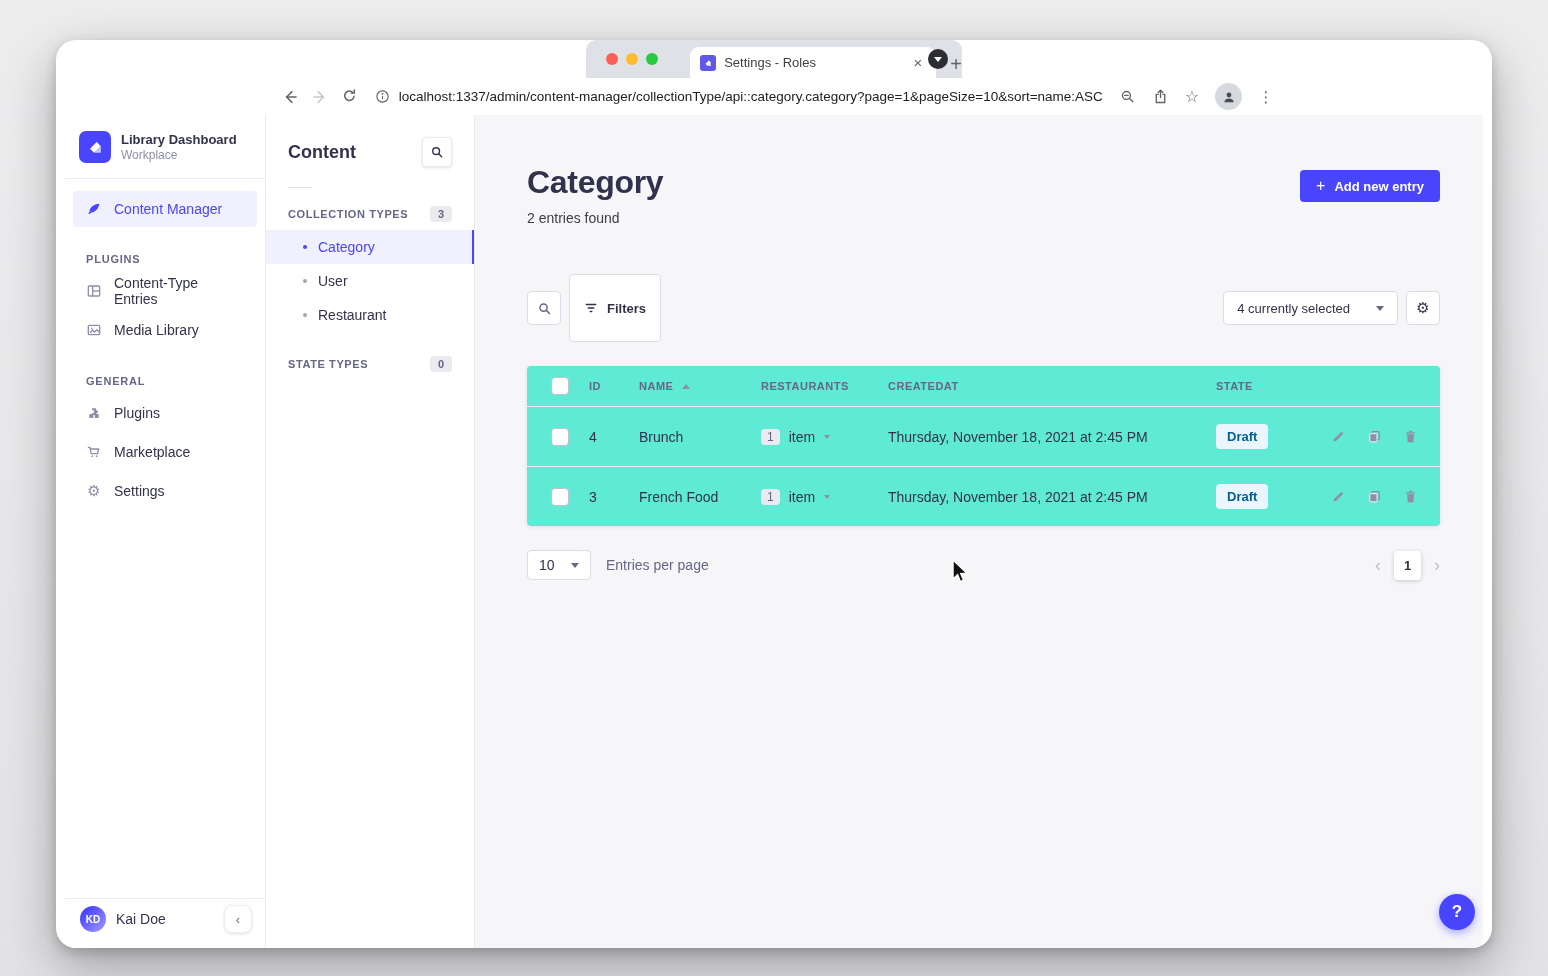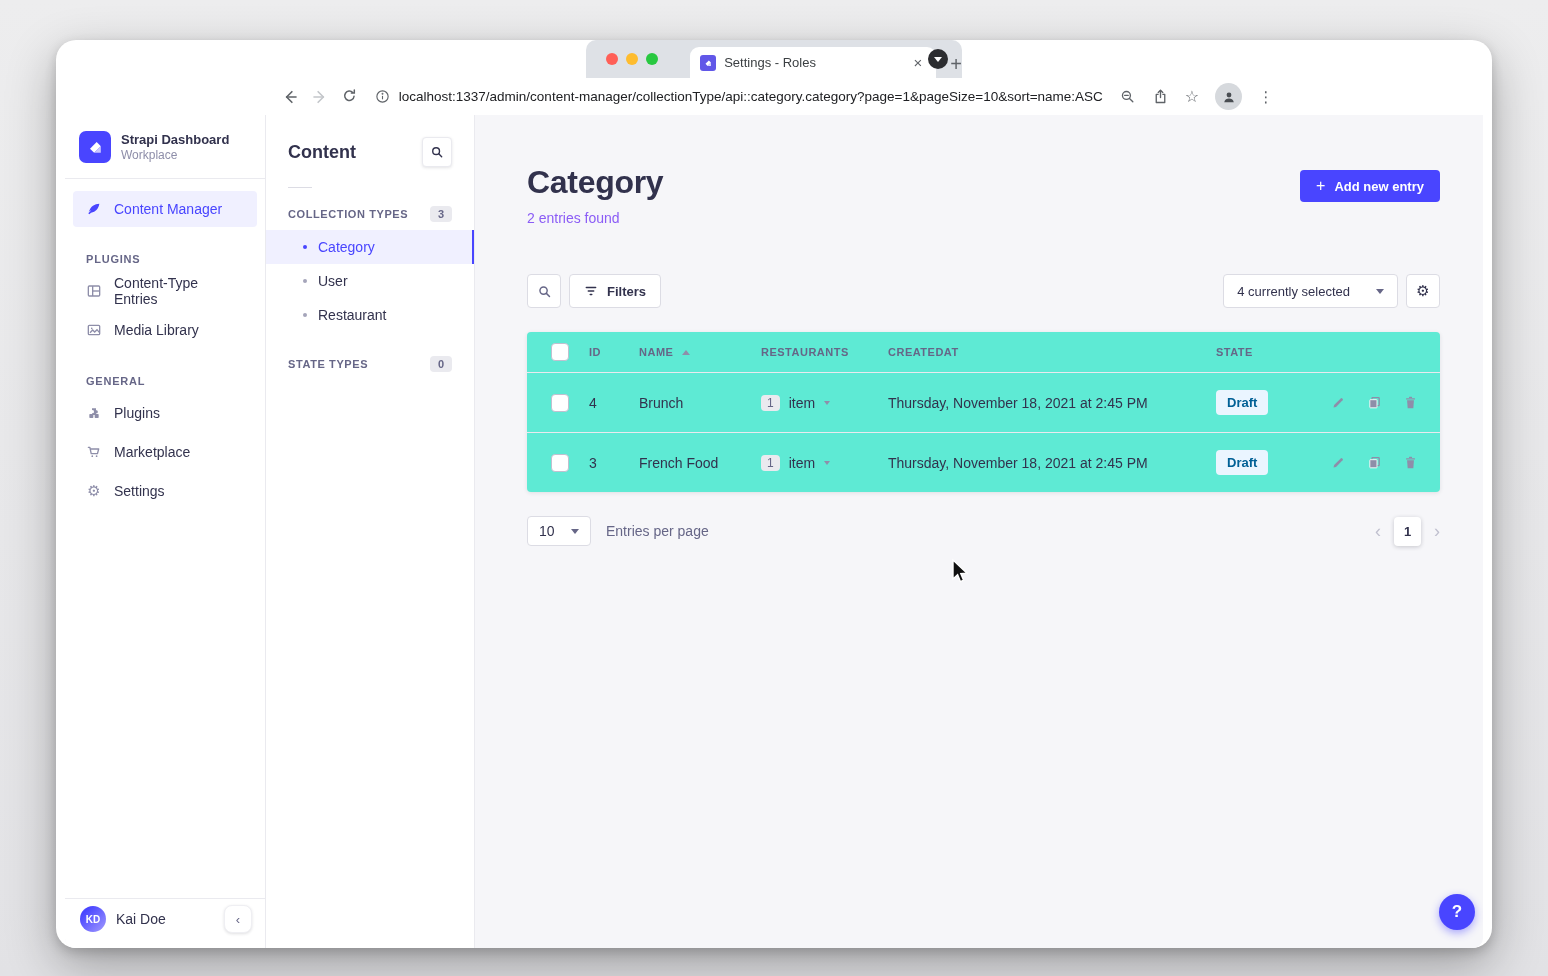--- a/index.html
+++ b/index.html
@@ -84,30 +84,30 @@
     font-size:14px;color:#32324d;position:relative;}
   .ct-item .dot{width:4px;height:4px;border-radius:50%;background:#a5a5ba;flex:none;}
   .ct-item.active{background:#f0f0ff;color:#4945ff;font-weight:500;}
   .ct-item.active .dot{background:#4945ff;}
   .ct-item.active::after{content:"";position:absolute;right:0;top:0;bottom:0;width:2px;
     background:#4945ff;}
   
   .main{flex:1;position:relative;padding:50px 43px 0 52px;min-width:0;}
   .main-head{display:flex;justify-content:space-between;align-items:flex-start;}
   .page-title{font-size:32px;font-weight:700;color:#32324d;letter-spacing:-.3px;line-height:1.1;}
-  .page-sub{font-size:14px;color:#8b5cf6;margin-top:10px;}
+  .page-sub{font-size:14px;color:#404040;margin-top:10px;}
   .btn-primary{height:32px;margin-top:5px;background:#4945ff;border-radius:4px;color:#fff;
     font-size:13px;font-weight:600;display:flex;align-items:center;gap:9px;padding:0 16px;}
   .btn-primary .plus{font-size:16px;font-weight:400;line-height:1;}
   .action-bar{display:flex;justify-content:space-between;align-items:center;margin-top:48px;}
   .left-actions,.right-actions{display:flex;align-items:center;gap:8px;}
   .icon-btn32{width:32px;height:32px;background:#fff;border:1px solid #dcdce4;border-radius:4px;
     display:flex;align-items:center;justify-content:center;color:#32324d;}
   .btn-outline{height:32px;background:#fff;border:1px solid #dcdce4;border-radius:4px;
-    display:flex;align-items:center;gap:9px;padding:0 14px;font-size:13px;font-weight:600;
+    display:flex;align-items:center;gap:9px;padding:17px 14px;font-size:13px;font-weight:600;
     color:#32324d;}
   .select{height:32px;background:#fff;border:1px solid #dcdce4;border-radius:4px;
     display:flex;align-items:center;gap:26px;padding:0 13px;font-size:13px;color:#32324d;}
   .caret{width:0;height:0;border-left:4px solid transparent;border-right:4px solid transparent;
     border-top:5px solid #666687;}
   .caret.sm{border-left-width:3.5px;border-right-width:3.5px;border-top-width:4px;
     border-top-color:#8e8ea9;}
   
   .card{margin-top:24px;background:#5eead4;border-radius:4px;
     box-shadow:0 1px 4px rgba(33,33,52,.1);}
@@ -226,21 +226,21 @@
 
     <div class="nav">
       <div class="logo-row">
         <span class="logo">
           <svg width="20" height="20" viewBox="0 0 24 24">
               <polygon points="6,14 14,6 19,11 11,19" fill="#fff"></polygon>
               <polygon points="11,19 19,11 19,19" fill="#c9c6ff"></polygon>
             </svg>
         </span>
         <span>
-          <div class="app-name">Strapi Dashboard</div>
+          <div class="app-name">Library Dashboard</div>
           <div class="workspace">Workplace</div>
         </span>
       </div>
       <div class="nav-divider"></div>
 
       <div class="nav-active">
         <span class="ic">
           <svg width="16" height="16" viewBox="0 0 24 24" fill="currentColor">
               <path d="M4 17C7 7 13 4.5 20 4c-1 7-5.5 12.5-12.5 13.5L5 20l-1.6-1.6L8 14l-2.5 1z"></path>
             </svg>

